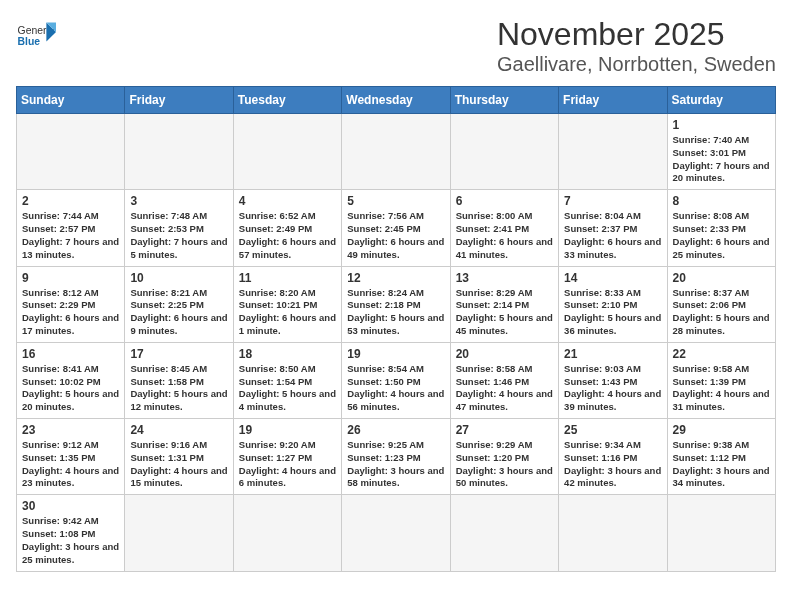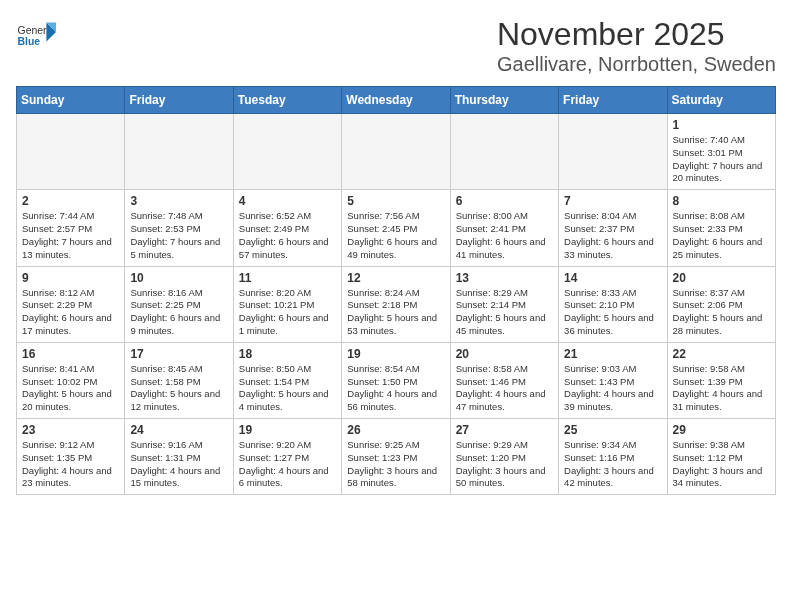--- a/index.html
+++ b/index.html
@@ -66,20 +66,21 @@
     .day-number {
       font-size: 12px;
       font-weight: bold;
       display: block;
       margin-bottom: 2px;
     }
     .day-info {
       font-size: 9.5px;
       line-height: 1.35;
       color: #333;
+      font-weight: bold;
     }
     .week-row td {
       height: 70px;
     }
   </style>
 </head>
 <body>
 
 <div class="header-section">
   <div class="logo">
@@ -169,21 +170,21 @@
       </tr>
       <tr class="week-row">
         <td>
           <span class="day-number">9</span>
           <div class="day-info">Sunrise: 8:12 AM
 Sunset: 2:29 PM
 Daylight: 6 hours and 17 minutes.</div>
         </td>
         <td>
           <span class="day-number">10</span>
-          <div class="day-info">Sunrise: 8:16 AM
+          <div class="day-info">Sunrise: 8:21 AM
 Sunset: 2:25 PM
 Daylight: 6 hours and 9 minutes.</div>
         </td>
         <td>
           <span class="day-number">11</span>
           <div class="day-info">Sunrise: 8:20 AM
 Sunset: 10:21 PM
 Daylight: 6 hours and 1 minute.</div>
         </td>
         <td>
@@ -292,14 +293,28 @@
 Sunset: 1:16 PM
 Daylight: 3 hours and 42 minutes.</div>
         </td>
         <td>
           <span class="day-number">29</span>
           <div class="day-info">Sunrise: 9:38 AM
 Sunset: 1:12 PM
 Daylight: 3 hours and 34 minutes.</div>
         </td>
       </tr>
+      <tr class="week-row">
+        <td>
+          <span class="day-number">30</span>
+          <div class="day-info">Sunrise: 9:42 AM
+Sunset: 1:08 PM
+Daylight: 3 hours and 25 minutes.</div>
+        </td>
+        <td class="empty"></td>
+        <td class="empty"></td>
+        <td class="empty"></td>
+        <td class="empty"></td>
+        <td class="empty"></td>
+        <td class="empty"></td>
+      </tr>
     </tbody>
 </table>
 
 </body></html>

